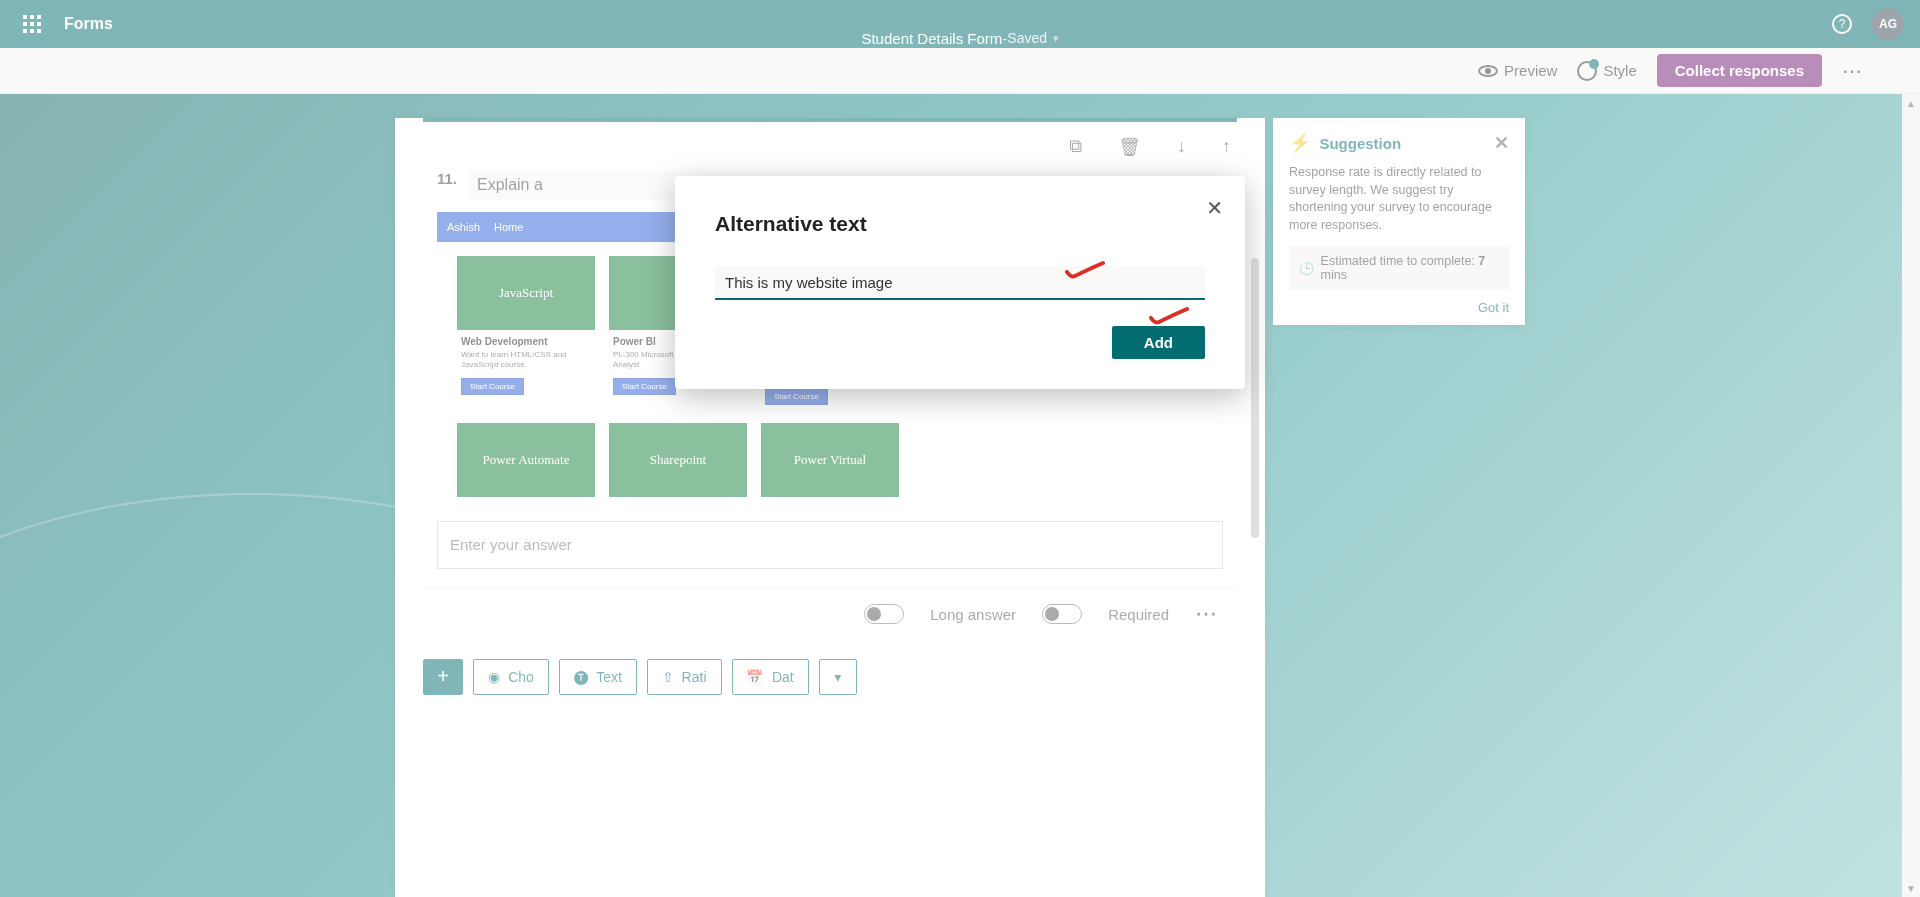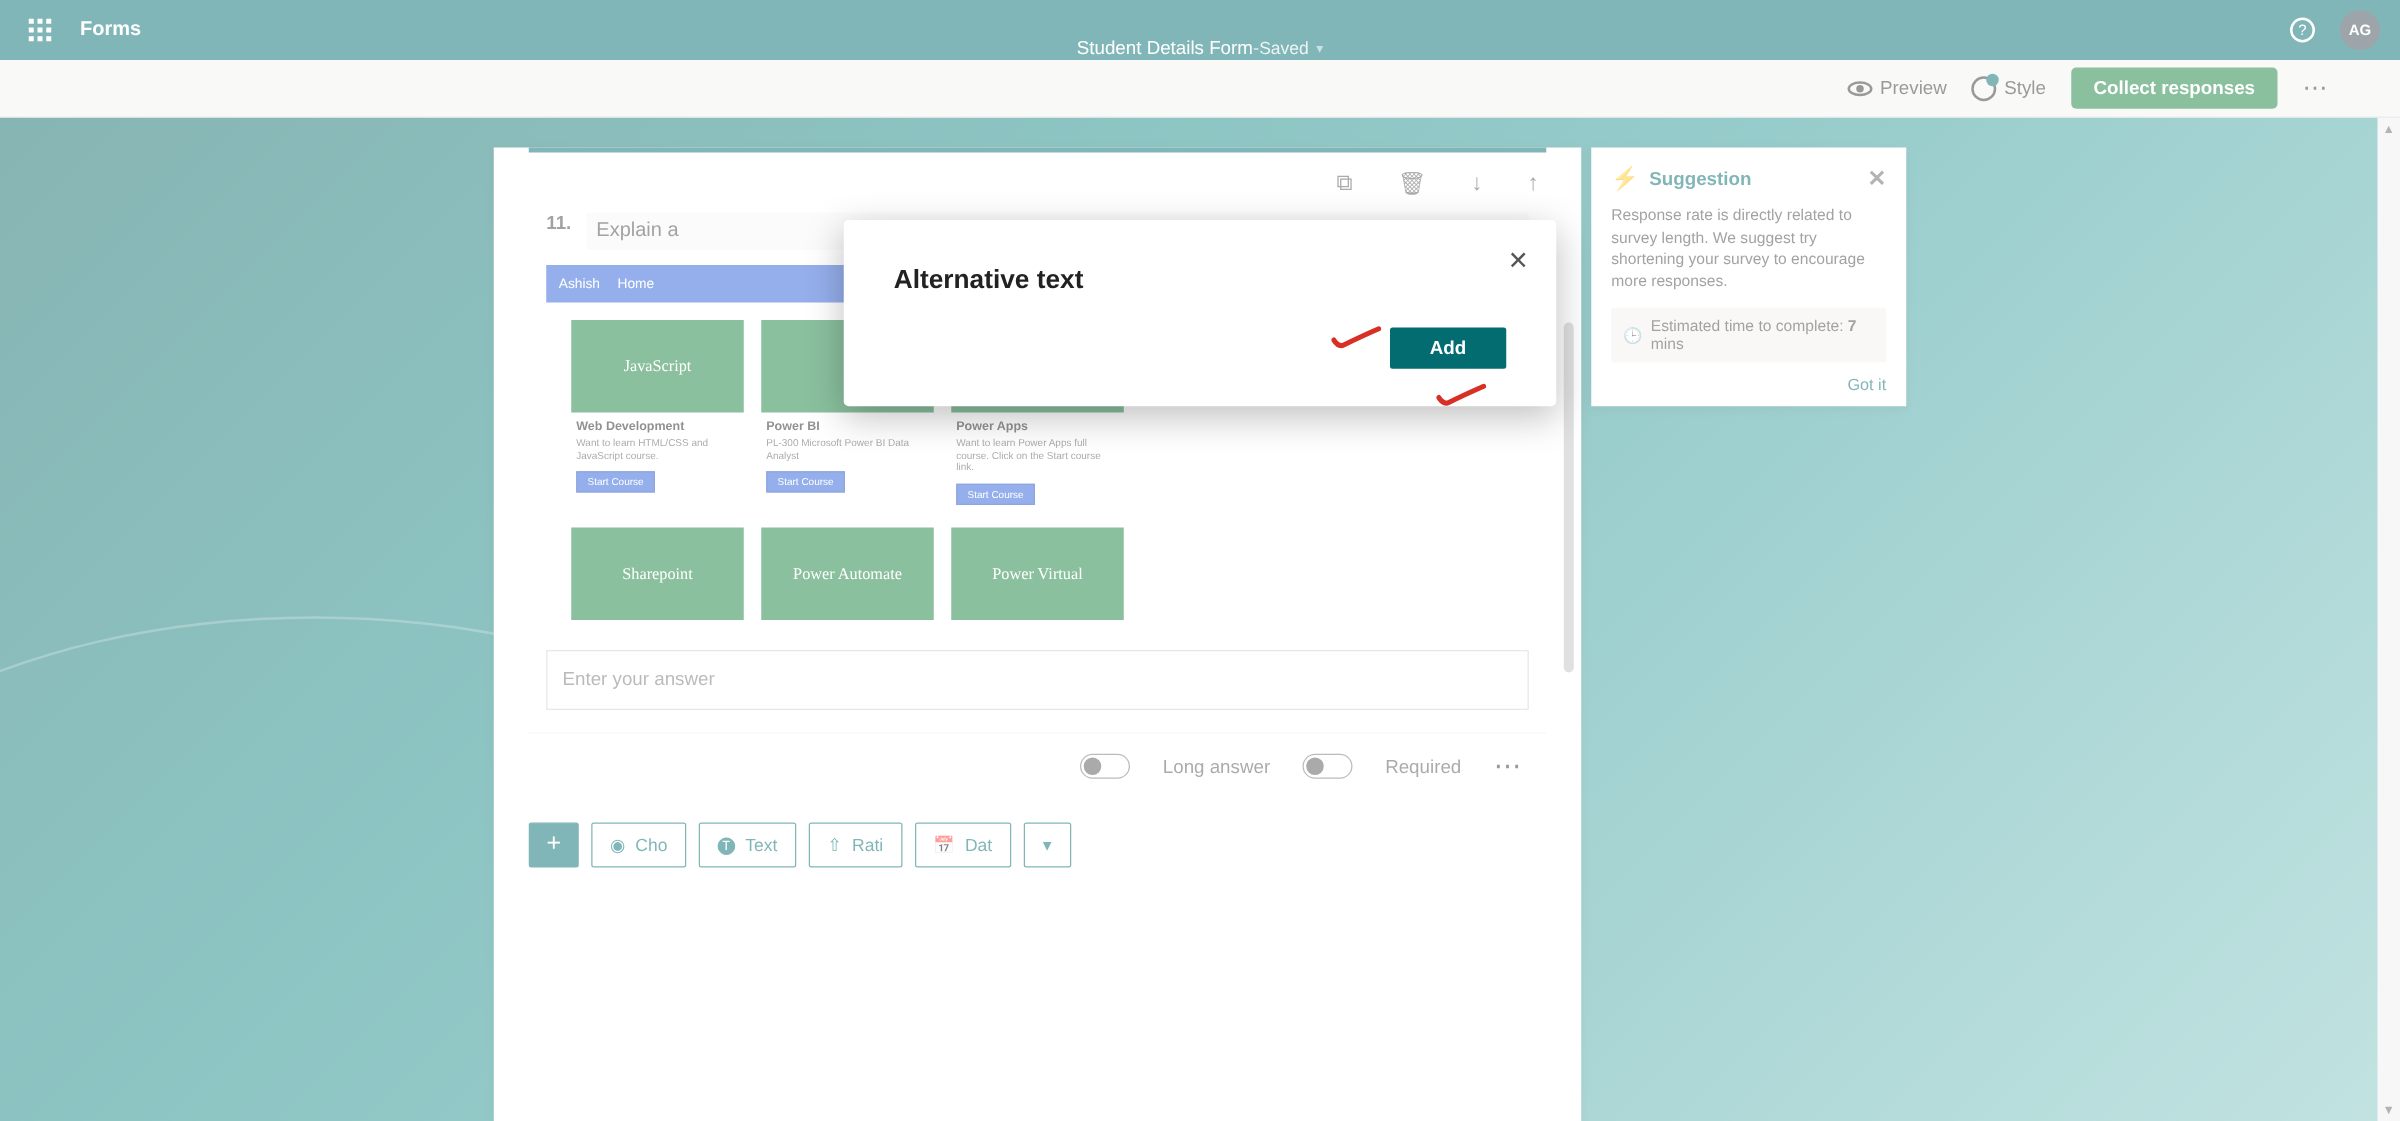--- a/index.html
+++ b/index.html
@@ -60,21 +60,21 @@
   .tab.active{color:#036c70;font-weight:600;}
   .tab.active::after{content:"";position:absolute;bottom:0;left:0;right:0;height:3px;background:#036c70;border-radius:2px 2px 0 0;}
   .tab .badge{margin-left:8px;background:#036c70;color:#fff;border-radius:10px;font-size:12px;padding:1px 8px;font-weight:600;}
   .cmd-right{margin-left:auto;display:flex;align-items:center;gap:20px;}
   .cmd-item{display:flex;align-items:center;gap:6px;font-size:15px;color:#333;cursor:pointer;}
   .cmd-item.style{position:relative;}
   .style-ic{width:20px;height:20px;border:2px solid #333;border-radius:50%;position:relative;}
   .style-ic::after{content:"";position:absolute;top:-4px;right:-4px;width:10px;height:10px;background:#036c70;border-radius:50%;font-size:8px;}
   .eye-ic{width:20px;height:12px;border:2px solid #333;border-radius:60% 60% 60% 60%;position:relative;}
   .eye-ic::after{content:"";position:absolute;top:1px;left:5px;width:6px;height:6px;background:#333;border-radius:50%;}
-  .collect-btn{background:#15803d;color:#fff;border:none;border-radius:4px;padding:8px 18px;font-size:15px;font-weight:600;cursor:pointer;}
+  .collect-btn{background:#701a75;color:#fff;border:none;border-radius:4px;padding:8px 18px;font-size:15px;font-weight:600;cursor:pointer;}
   .more-dots{font-size:20px;letter-spacing:2px;color:#333;cursor:pointer;line-height:1;}
   
   .workspace{
     position:absolute;
     top:94px;left:0;right:0;bottom:0;
     display:flex;
     justify-content:center;
     padding-top:24px;
   }
   .canvas-wrap{display:flex;gap:8px;}
@@ -259,24 +259,24 @@
               <div class="hero"></div>
               <div class="body">
                 <div class="ttl">Power Apps</div>
                 <div class="desc">Want to learn Power Apps full course. Click on the Start course link.</div>
                 <span class="btn">Start Course</span>
               </div>
             </div>
           </div>
           <div class="cards-row" style="padding-top:0">
             <div class="crd">
+                <div class="hero">Power Automate</div>
+              </div>
+            <div class="crd">
                 <div class="hero">Sharepoint</div>
-              </div>
-            <div class="crd">
-                <div class="hero">Power Automate</div>
               </div>
             <div class="crd">
                 <div class="hero">Power Virtual</div>
               </div>
           </div>
         </div>
 
         <div class="answer-field">
           <input type="text" placeholder="Enter your answer" style="">
         </div>
@@ -338,20 +338,21 @@
 <div class="outer-scroll">
   <div class="arw">▲</div>
   <div class="track"></div>
   <div class="arw" style="position:absolute;bottom:0;width:100%">▼</div>
 </div>
 
 <div class="overlay"></div>
 <div class="modal">
   <div class="m-title">Alternative text</div>
   <span class="m-close">✕</span>
+  <input class="m-input" type="text" value="This is my website image" style="">
   <div class="chk" style="top:84px;left:390px">
     <svg viewBox="0 0 40 20">
         <path d="M2 12 Q6 18 10 16 Q22 10 38 3"></path>
       </svg>
   </div>
   <button class="m-add">Add</button>
   <div class="chk" style="top:130px;right:56px">
     <svg viewBox="0 0 40 20">
         <path d="M2 12 Q6 18 10 16 Q22 10 38 3"></path>
       </svg>

